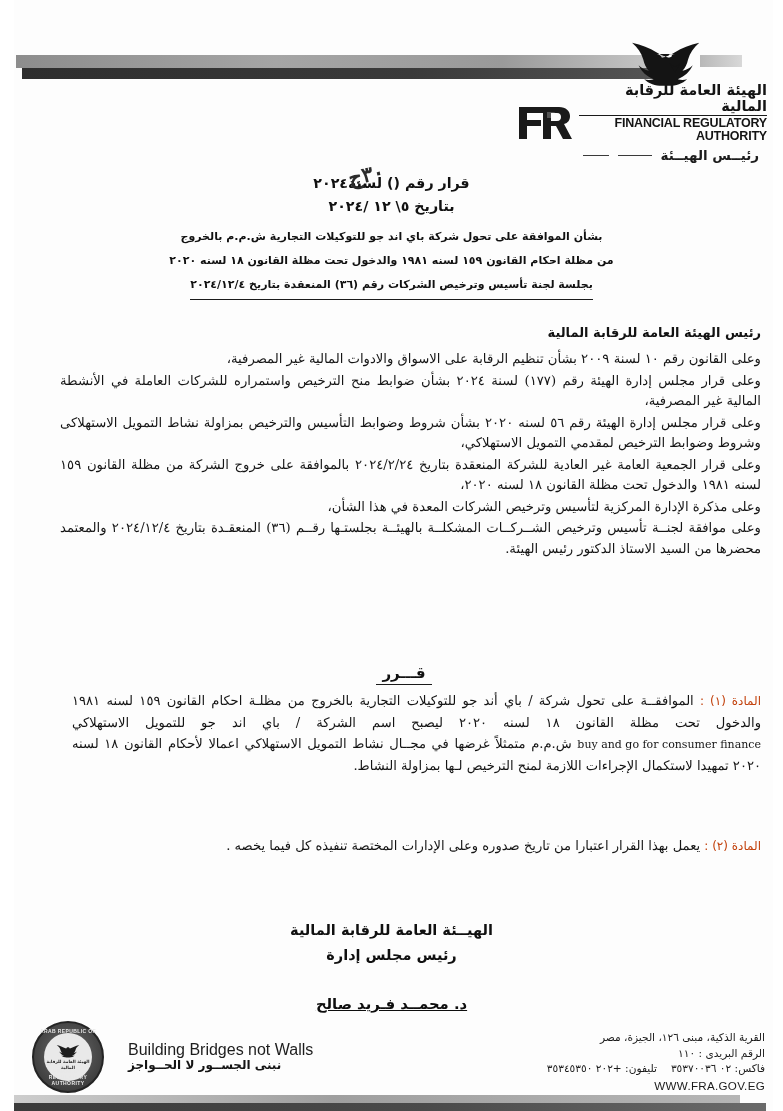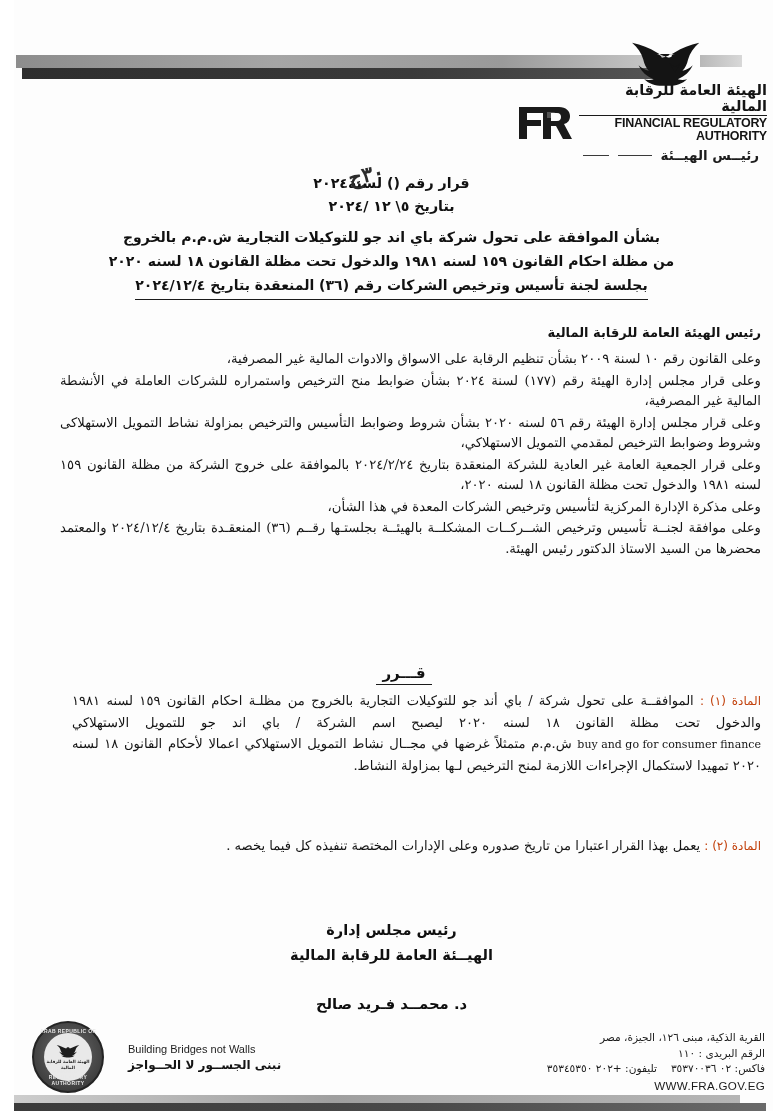--- a/index.html
+++ b/index.html
@@ -98,21 +98,21 @@
   }
   .t-line.num { position:relative; display:inline-block; }
   .handwrite {
     position:absolute; top:-9px; right:86px;
     font-family:"DejaVu Serif", serif;
     font-size:21px; color:#2b2b2b;
     transform:rotate(-12deg);
     letter-spacing:-1px;
   }
   .t-date { letter-spacing:1.6px; }
-  .t-subject { font-size:14px; line-height:24px; }
+  .t-subject { font-size:11px; line-height:24px; }
   .t-underline {
     display:inline-block;
     border-bottom:1.5px solid #1b1b1b;
     padding-bottom:2px;
   }
 
   
   .body-wrap {
     position:absolute; top:325px; left:60px; right:22px;
     direction:rtl; text-align:justify;
@@ -170,20 +170,21 @@
     text-align:center; direction:rtl;
   }
   .sig-line {
     font-size:14.5px; font-weight:bold; color:#101010;
     line-height:25px; letter-spacing:0.6px;
   }
   .sig-name {
     margin-top:27px;
     font-size:14.8px; font-weight:bold; color:#0e0e0e;
     letter-spacing:1.6px;
+    text-decoration:underline;
   }
 
   
   .footer { position:absolute; bottom:0; left:0; right:0; height:100px; }
   .seal {
     position:absolute; left:32px; bottom:18px;
     width:72px; height:72px; border-radius:50%;
     background:radial-gradient(circle at 50% 45%, #6f6f6f 0%, #4a4a4a 55%, #2d2d2d 100%);
     border:2px solid #242424;
     display:flex; align-items:center; justify-content:center;
@@ -207,21 +208,21 @@
   }
   .seal-ring-top { top:5px; }
   .seal-ring-bot { bottom:5px; }
 
   .slogan {
     position:absolute; left:128px; bottom:38px;
     direction:ltr; text-align:left;
   }
   .slogan-en {
     font-family:"Liberation Sans", sans-serif;
-    font-size:11px; color:#1d1d1d; line-height:15px;
+    font-size:16px; color:#1d1d1d; line-height:15px;text-align:right;
   }
   .slogan-ar {
     font-size:12px; font-weight:bold; color:#141414;
     direction:rtl; line-height:16px; letter-spacing:0.3px;
   }
 
   .contact {
     position:absolute; right:18px; bottom:18px;
     text-align:right; direction:rtl;
   }
@@ -331,22 +332,22 @@
 
     <div class="article art2">
       <p class="art-body">
         <span class="art-label">المادة (٢) :</span>
         <span>يعمل بهذا القرار اعتبارا من تاريخ صدوره وعلى الإدارات المختصة تنفيذه كل فيما يخصه .</span>
       </p>
     </div>
   </div>
 
   <div class="signature">
+    <div class="sig-line">الهيــئة العامة للرقابة المالية</div>
     <div class="sig-line">رئيس مجلس إدارة</div>
-    <div class="sig-line">الهيــئة العامة للرقابة المالية</div>
     <div class="sig-name">د. محمــد فـريد صالح</div>
   </div>
 
   <div class="footer">
 
     <div class="seal">
       <div class="seal-ring-top">ARAB REPUBLIC OF EGYPT</div>
       <div class="seal-ring-bot">FINANCIAL REGULATORY AUTHORITY</div>
       <div class="seal-inner">
         <svg class="seal-eagle" viewBox="0 0 40 18">

